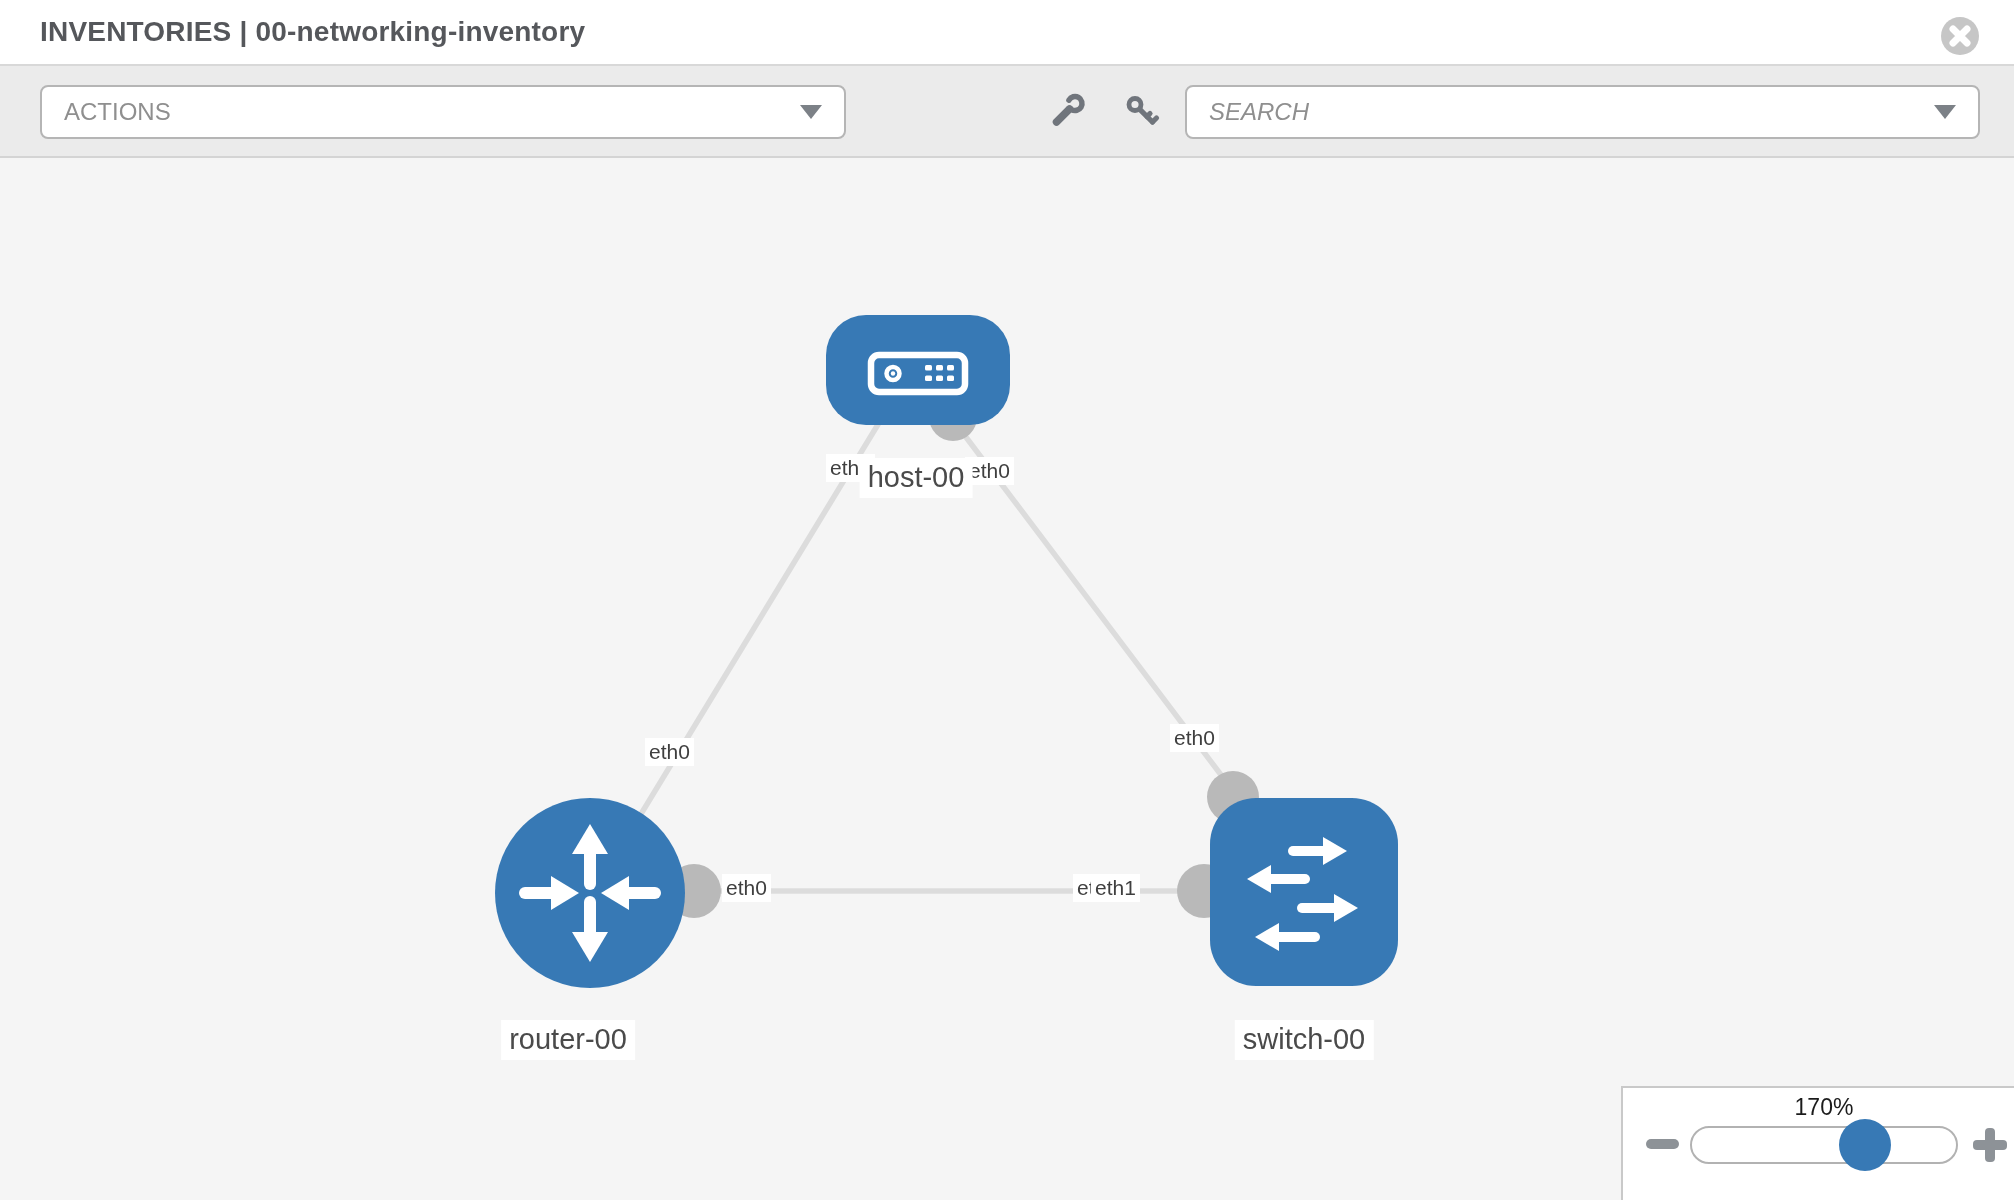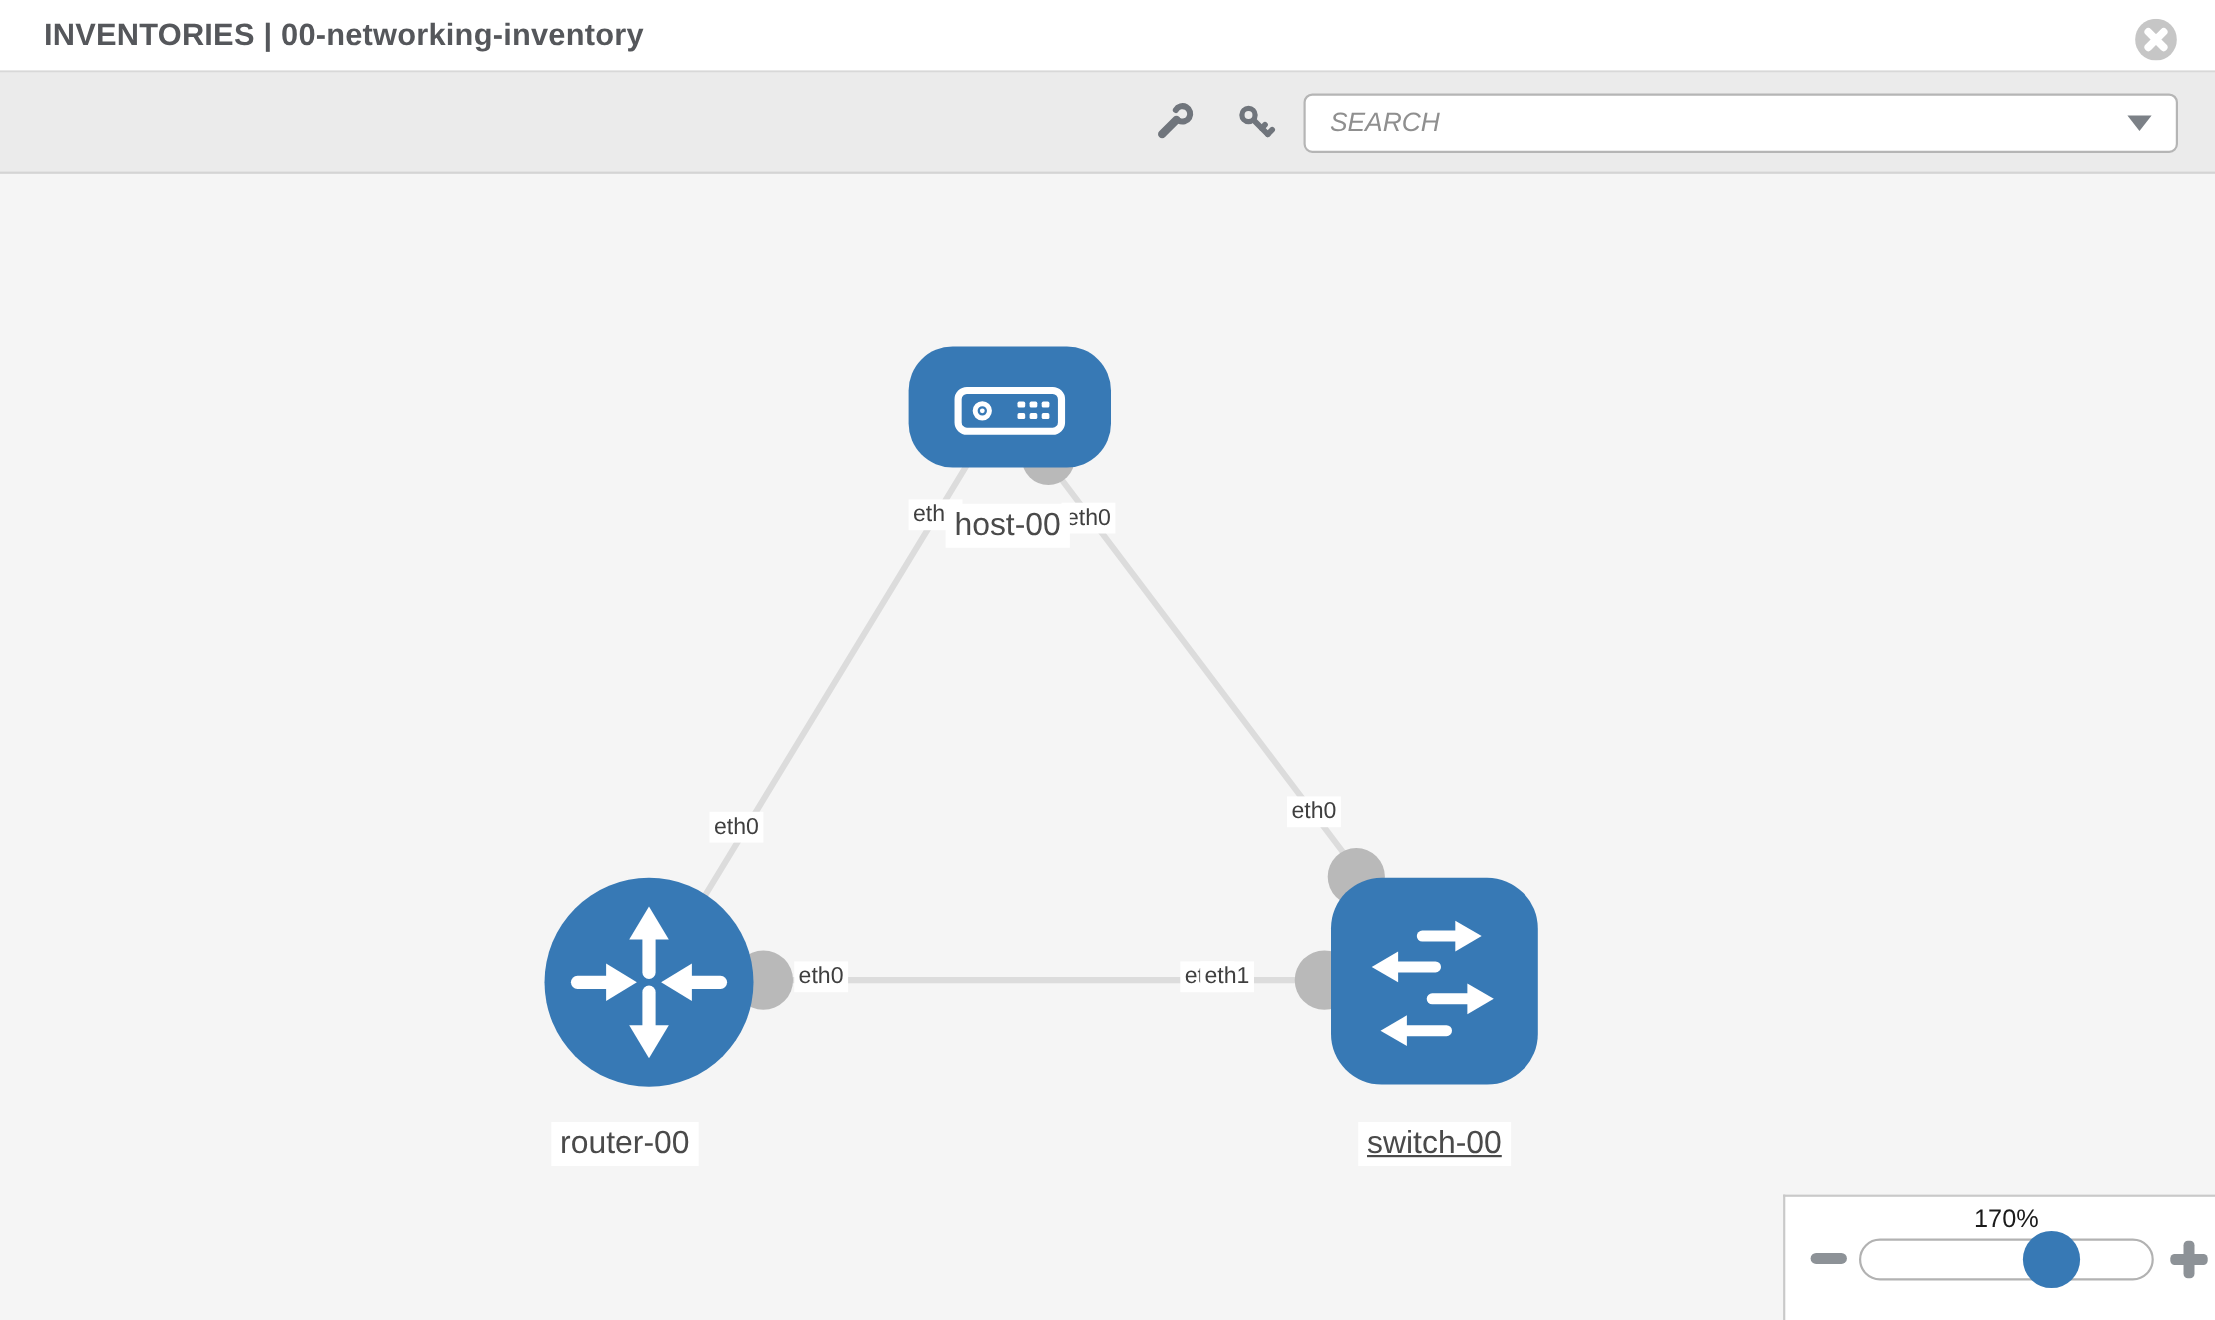--- a/index.html
+++ b/index.html
@@ -72,20 +72,24 @@
   <h1 class="page-title">INVENTORIES | 00-networking-inventory</h1>
   <div class="close-btn">
     <svg width="38" height="38" viewBox="0 0 38 38">
       <circle cx="19" cy="19" r="19" fill="#c6c6c6"></circle>
       <path d="M12 12 L26 26 M26 12 L12 26" stroke="#ffffff" stroke-width="7" stroke-linecap="round" fill="none"></path>
     </svg>
   </div>
 </div>
 
 <div class="toolbar">
+  <div class="select-box actions-box">
+    <span>ACTIONS</span>
+    <span class="caret"></span>
+  </div>
 
   <div class="tool-icon wrench-pos">
     <svg width="40" height="40" viewBox="0 0 40 40">
       <g fill="none" stroke="#70757c" stroke-linecap="round">
         <circle cx="27" cy="11.5" r="7" stroke-width="5.5" stroke-dasharray="33 11" transform="rotate(-150 27 11.5)"></circle>
         <line x1="21.5" y1="17" x2="8.5" y2="30" stroke-width="7.5"></line>
       </g>
     </svg>
   </div>
   <div class="tool-icon key-pos">
@@ -171,21 +175,21 @@
           <polygon points="37,81 61,67 61,95"></polygon>
           <polygon points="148,110 124,96 124,124"></polygon>
           <polygon points="45,139 69,125 69,153"></polygon>
         </g>
       </svg>
     </span>
   </div>
 
   <div class="node-label" style="left:916px; top:280px;">host-00</div>
   <div class="node-label" style="left:568px; top:842px;">router-00</div>
-  <div class="node-label" style="left:1304px; top:842px;text-decoration:underline;">switch-00</div>
+  <div class="node-label" style="left:1304px; top:842px;">switch-00</div>
 
   <div class="port-label" style="left:826px; top:296px;">eth0</div>
   <div class="port-label" style="left:965px; top:299px;">eth0</div>
   <div class="port-label" style="left:645px; top:580px;">eth0</div>
   <div class="port-label" style="left:1170px; top:566px;">eth0</div>
   <div class="port-label" style="left:722px; top:716px;">eth0</div>
   <div class="port-label" style="left:1073px; top:716px;">eth0</div>
   <div class="port-label port-over" style="left:1091px; top:716px;">eth1</div>
 </div>
 

